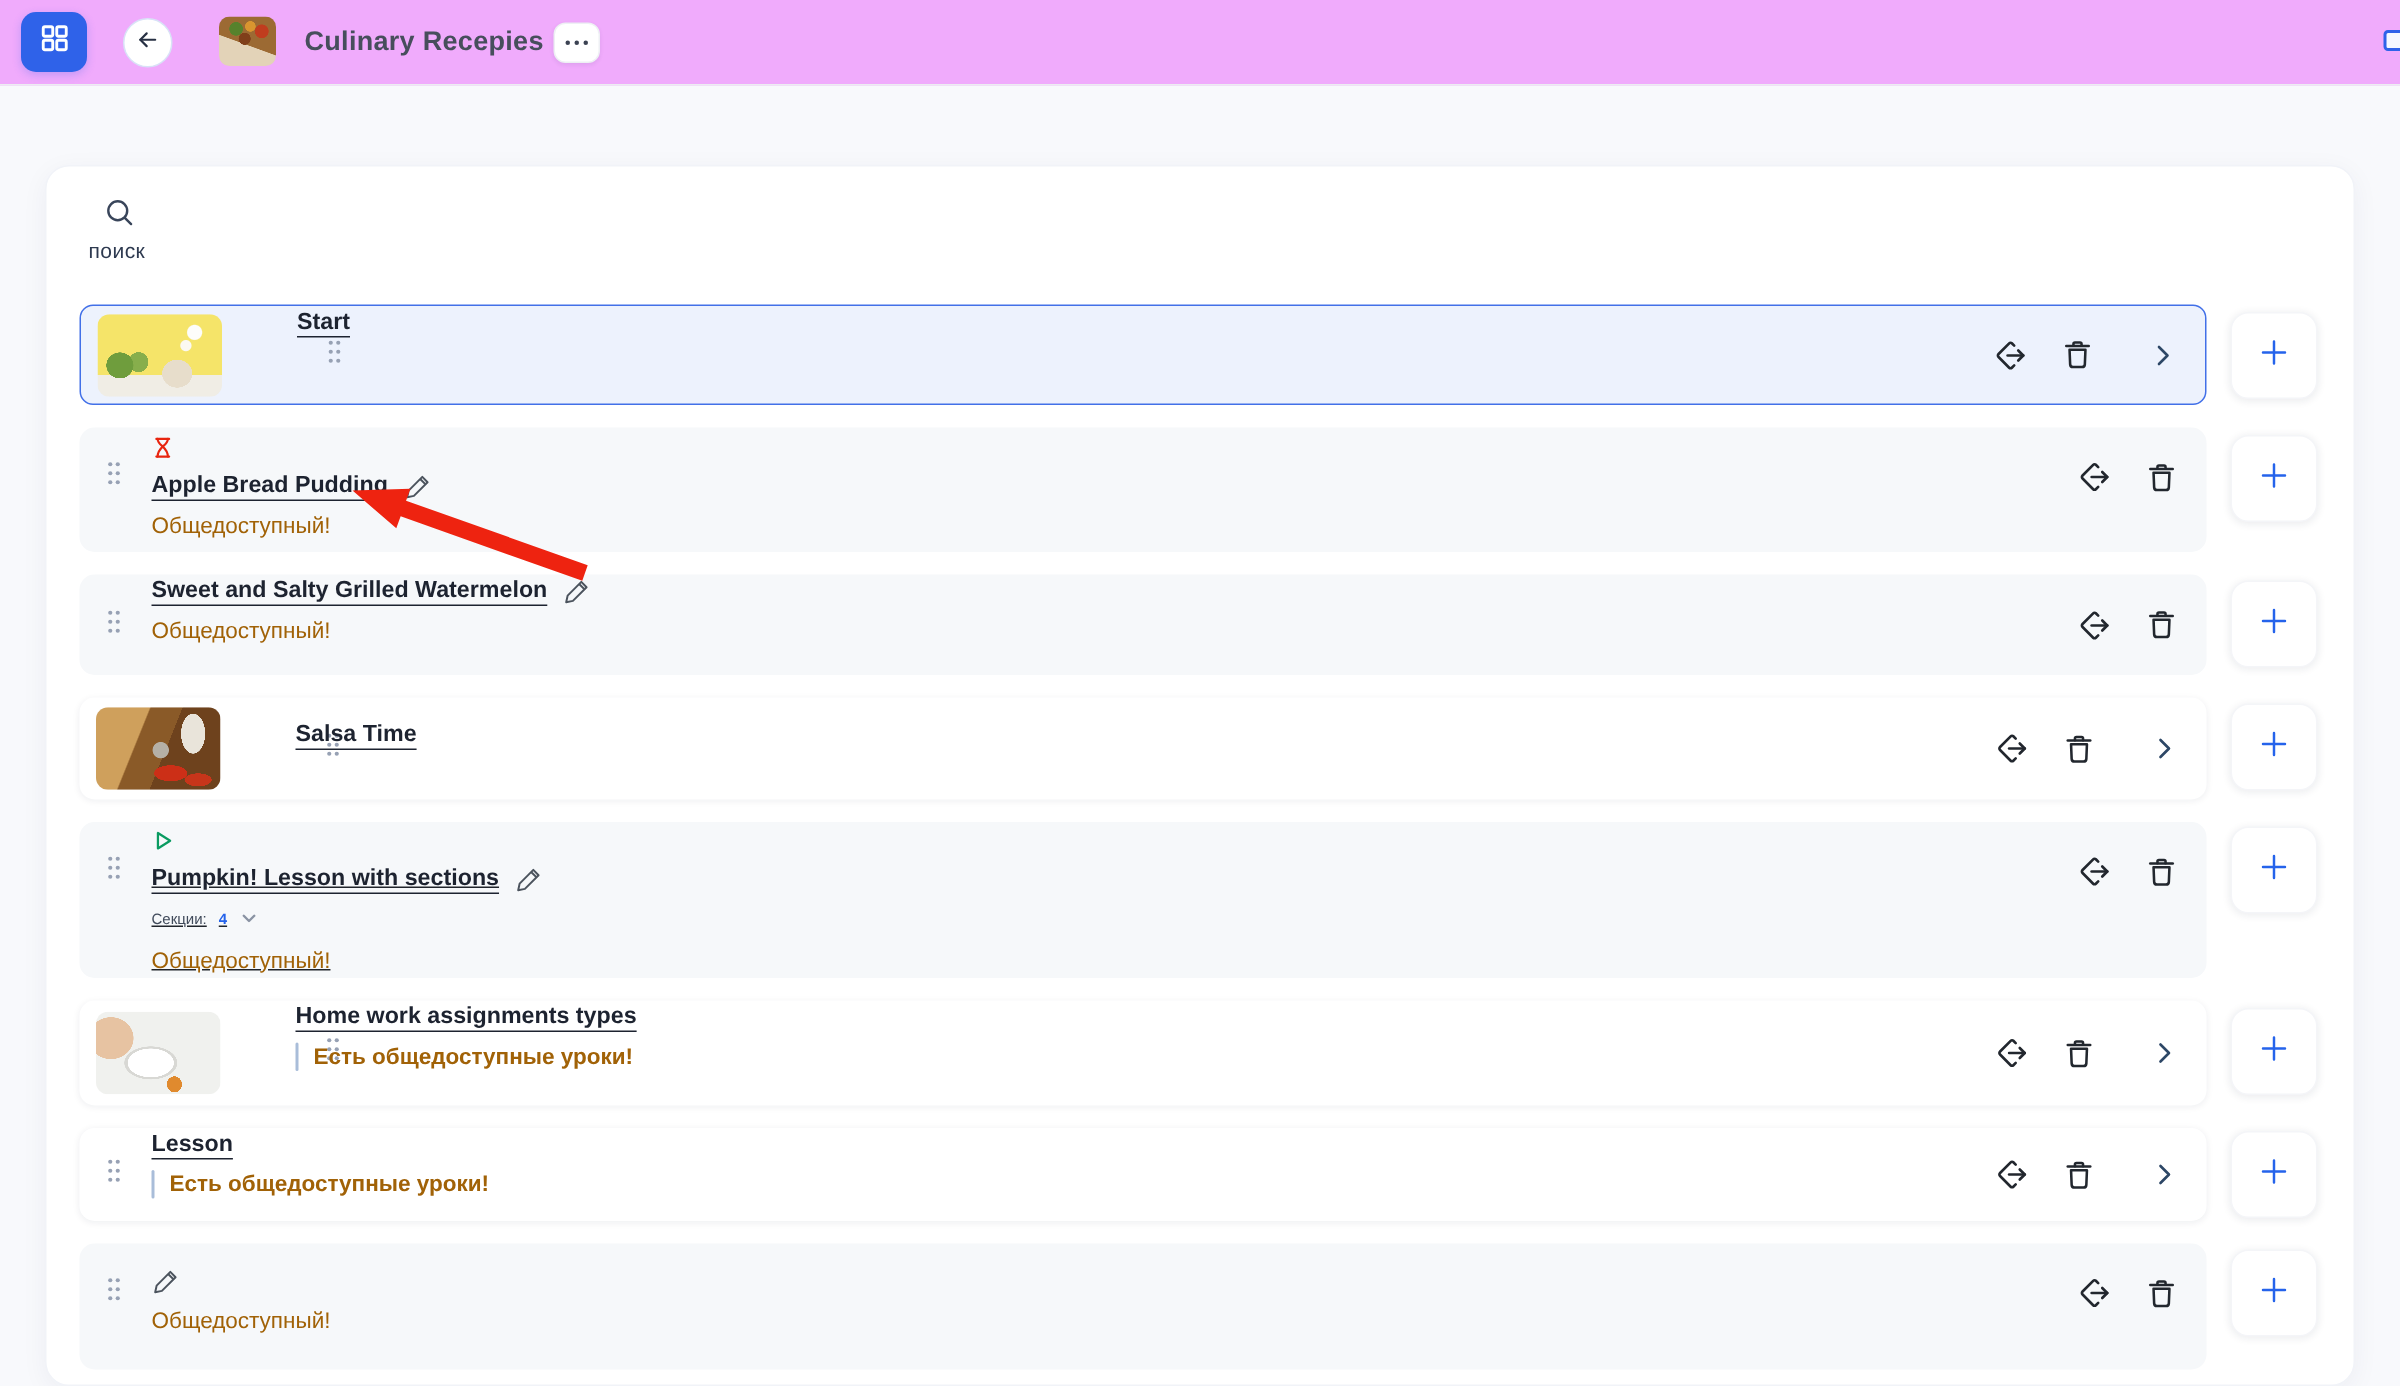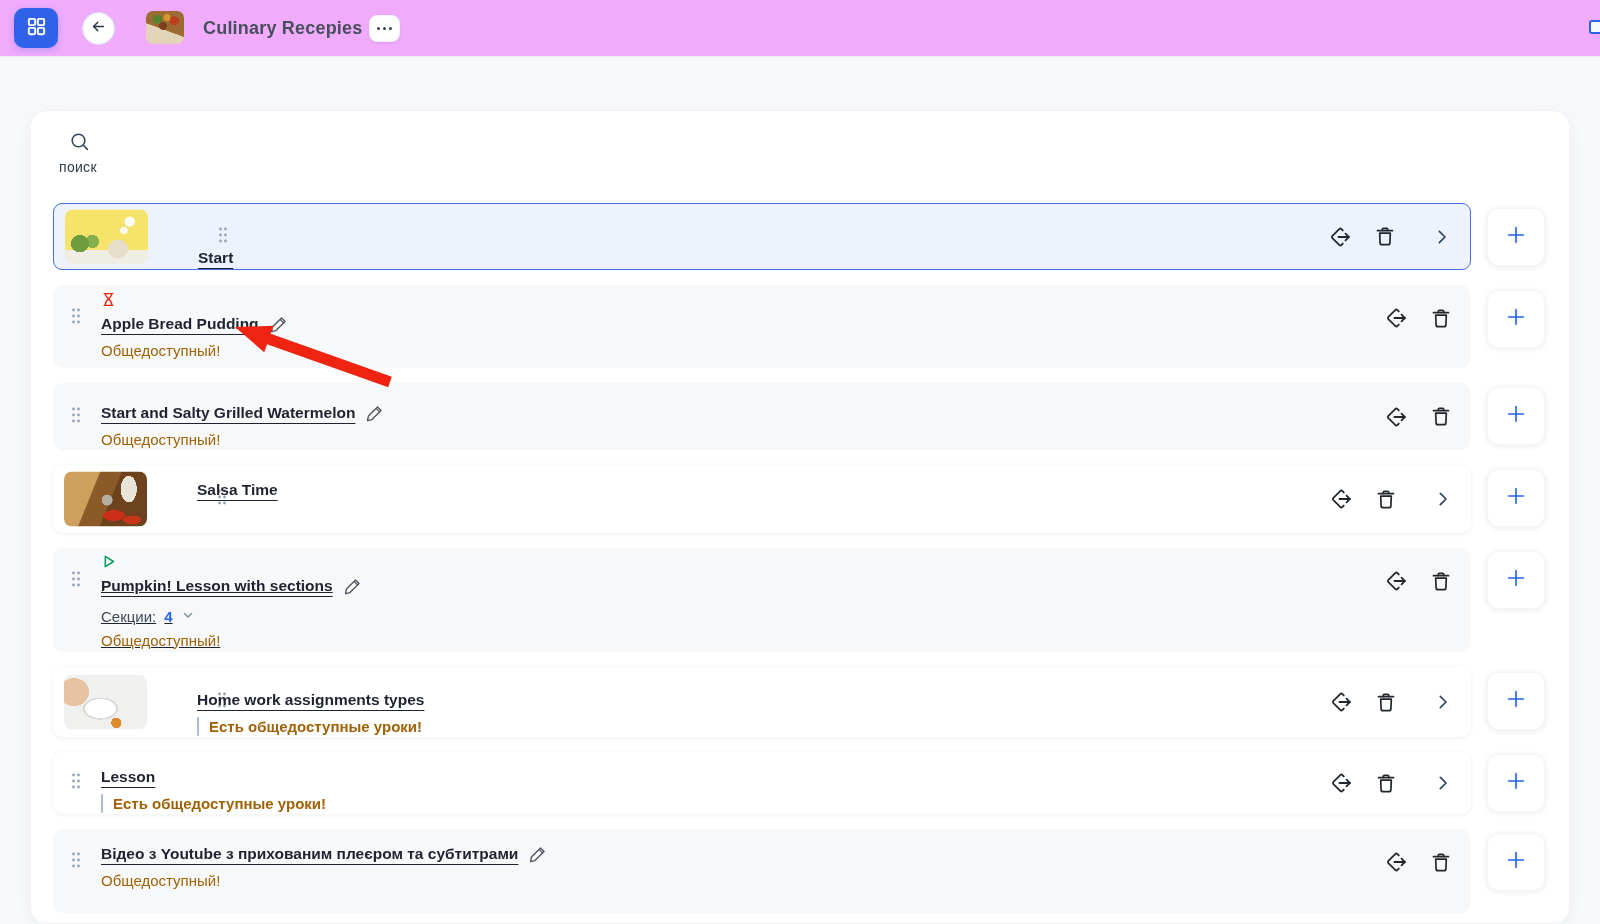--- a/index.html
+++ b/index.html
@@ -71,31 +71,31 @@
       radial-gradient(ellipse 34% 32% at 44% 62%, #ffffff 0 54%, #d8d8d4 55% 62%, transparent 63%),
       radial-gradient(ellipse 10% 16% at 63% 88%, #e08a2e 0 60%, transparent 61%),
       linear-gradient(180deg, #f0f1ee 0 100%); }
 
   .handle { position:absolute; top:50%; transform:translateY(-50%); cursor:grab; }
   .row.no-thumb .handle { left:17px; }
   .row.has-thumb .handle { left:163px; }
   .row.anchored .handle { top:33px; }
 
   .content { position:absolute; top:0; bottom:0; display:flex; flex-direction:column;
-    justify-content:flex-end; gap:4px; }
+    justify-content:flex-start; gap:4px; }
   .row.no-thumb .content { left:48px; }
   .row.has-thumb .content { left:144px; }
   .row.anchored .content { justify-content:flex-start; }
 
   .icon-line { height:16px; display:flex; align-items:center; }
   .title-line { display:flex; align-items:center; gap:10px; height:22px; }
   .title { font-size:15.5px; font-weight:700; color:#1d2330;
     text-decoration:underline; text-underline-offset:5px; text-decoration-thickness:1px; cursor:pointer; }
   .edit-ic { cursor:pointer; display:flex; align-items:center; }
-  .meta-line { display:flex; align-items:flex-end; gap:8px; height:24px; font-size:15px; color:#414b5b; }
+  .meta-line { display:flex; align-items:center; gap:8px; height:24px; font-size:10px; color:#414b5b; }
   .meta-line .count { color:#2563eb; font-weight:700; cursor:pointer; }
   .status-line { display:flex; align-items:center; height:22px; font-size:15px; font-weight:600; color:#a16207; }
   .vbar { width:2px; height:19px; background:#a9bdd9; border-radius:1px; margin-right:10px; }
 
   .actions { position:absolute; right:18px; top:50%; transform:translateY(-50%);
     display:flex; align-items:center; gap:20px; }
   .row.anchored .actions { top:33px; }
   .actions .aic { cursor:pointer; display:flex; align-items:center; }
   .actions .chev { margin-left:14px; }
 
@@ -260,21 +260,21 @@
         <circle cx="3.5" cy="4" r="1.4"></circle>
         <circle cx="8.5" cy="4" r="1.4"></circle>
         <circle cx="3.5" cy="10" r="1.4"></circle>
         <circle cx="8.5" cy="10" r="1.4"></circle>
         <circle cx="3.5" cy="16" r="1.4"></circle>
         <circle cx="8.5" cy="16" r="1.4"></circle>
       </svg>
   </span>
   <div class="content">
     <div class="title-line">
-      <span class="title">Start and Salty Grilled Watermelon</span>
+      <span class="title">Sweet and Salty Grilled Watermelon</span>
       <span class="edit-ic">
         <svg width="19" height="19" viewBox="0 0 20 20" fill="none" stroke="#4c545e" stroke-width="1.4" stroke-linejoin="round">
             <path d="M13.2 3.1l3.7 3.7-9.6 9.6-4.7 1 1-4.7z"></path>
             <path d="M11.7 4.6l3.7 3.7"></path>
           </svg>
       </span>
     </div>
     <div class="status-line" style="font-weight:500;">Общедоступный!</div>
   </div>
   <div class="actions">
@@ -510,21 +510,20 @@
         <circle cx="3.5" cy="4" r="1.4"></circle>
         <circle cx="8.5" cy="4" r="1.4"></circle>
         <circle cx="3.5" cy="10" r="1.4"></circle>
         <circle cx="8.5" cy="10" r="1.4"></circle>
         <circle cx="3.5" cy="16" r="1.4"></circle>
         <circle cx="8.5" cy="16" r="1.4"></circle>
       </svg>
   </span>
   <div class="content" style="padding-top:14px;">
     <div class="title-line">
-      <span class="title">Відео з Youtube з прихованим плеєром та субтитрами</span>
       <span class="edit-ic">
         <svg width="19" height="19" viewBox="0 0 20 20" fill="none" stroke="#4c545e" stroke-width="1.4" stroke-linejoin="round">
             <path d="M13.2 3.1l3.7 3.7-9.6 9.6-4.7 1 1-4.7z"></path>
             <path d="M11.7 4.6l3.7 3.7"></path>
           </svg>
       </span>
     </div>
     <div class="status-line" style="font-weight:500;">Общедоступный!</div>
   </div>
   <div class="actions">

